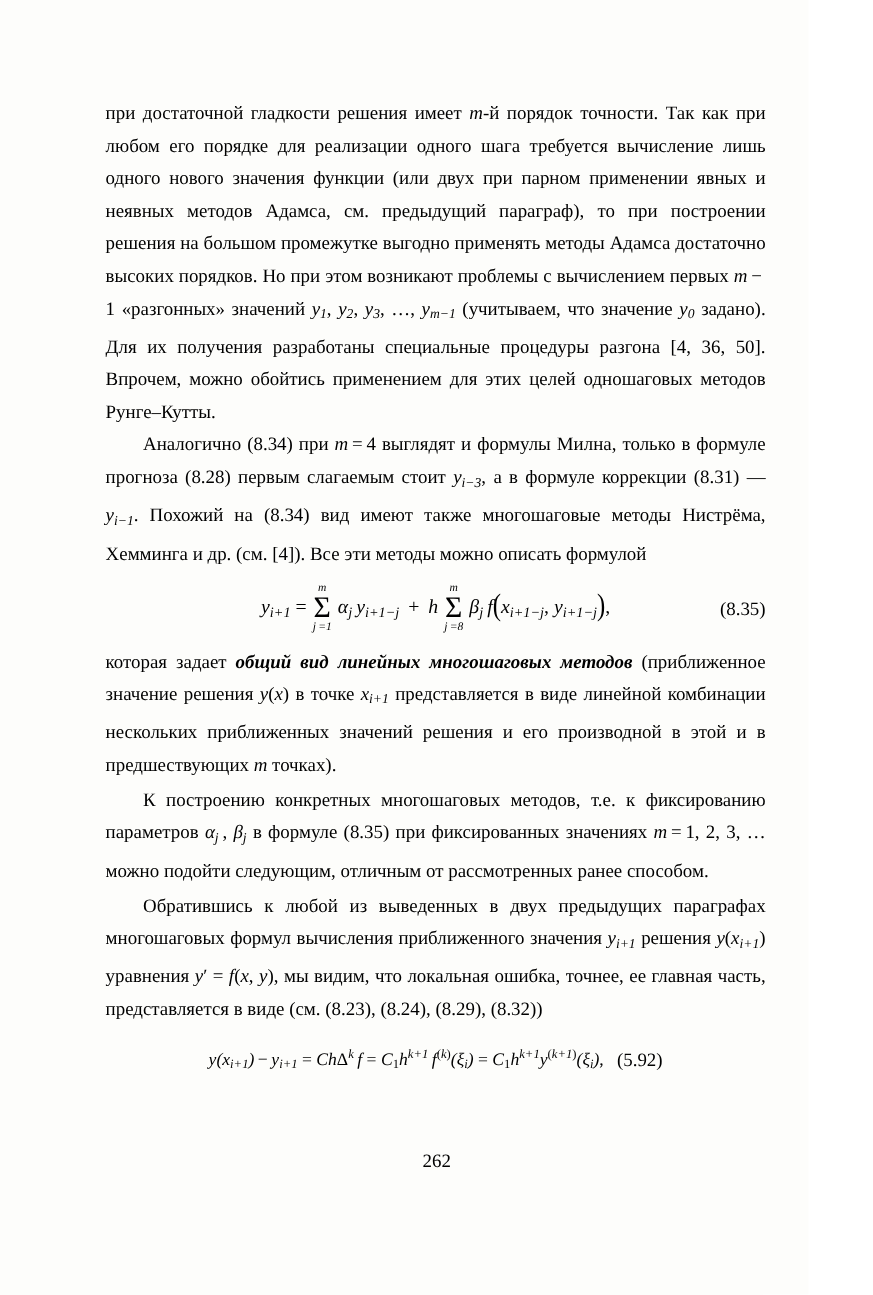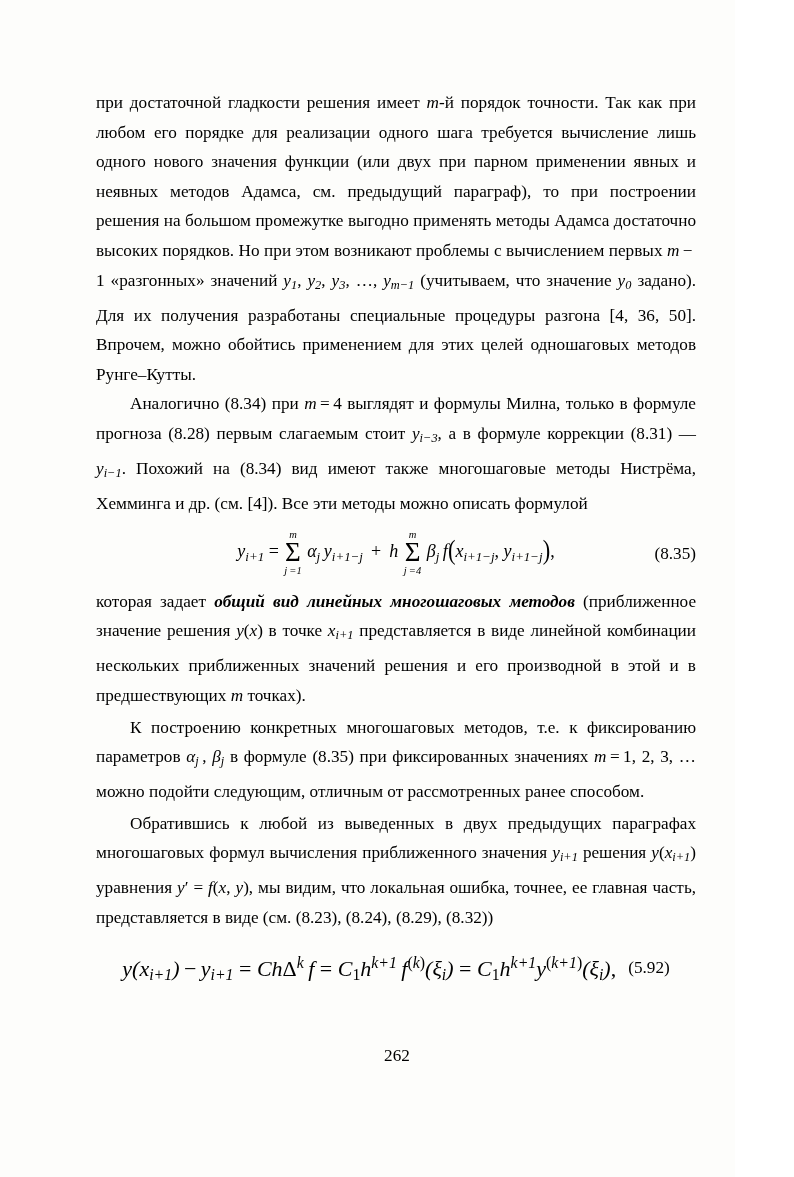--- a/index.html
+++ b/index.html
@@ -132,37 +132,37 @@
           <span class="sumwrap">
               <span class="lim">m</span>
               <span class="sig">Σ</span>
               <span class="lim">j =1</span>
             </span>
           α<sub>j</sub> y<sub>i+1−j</sub>
           <span class="mathup"> + </span> h
           <span class="sumwrap">
               <span class="lim">m</span>
               <span class="sig">Σ</span>
-              <span class="lim">j =4</span>
+              <span class="lim">j =8</span>
             </span>
           β<sub>j</sub> f<span class="big-paren">(</span>x<sub>i+1−j</sub><span class="mathup">,&nbsp;</span>y<sub>i+1−j</sub><span class="big-paren">)</span><span class="mathup">,</span>
         </span>
       </div>
       <span class="eq-num">(8.35)</span>
     </div>
 
     <p>которая задает <span class="bolditalic">общий вид линейных многошаговых методов</span> (приближенное значение решения <span class="math">y</span>(<span class="math">x</span>) в точке <span class="math">x</span><sub><span class="math">i</span>+1</sub> представляется в виде линейной комбинации нескольких приближенных значений решения и его производной в этой и в предшествующих <span class="math">m</span> точках).</p>
 
     <p class="indent" style="margin-top:2px;">К построению конкретных многошаговых методов, т.е. к фиксированию параметров <span class="math">α</span><sub><span class="math">j</span></sub> , <span class="math">β</span><sub><span class="math">j</span></sub> в формуле (8.35) при фиксированных значениях <span class="math">m</span> = 1,&nbsp;2,&nbsp;3,&nbsp;… можно подойти следующим, отличным от рассмотренных ранее способом.</p>
 
     <p class="indent" style="margin-top:2px;">Обратившись к любой из выведенных в двух предыдущих параграфах многошаговых формул вычисления приближенного значения <span class="math">y</span><sub><span class="math">i</span>+1</sub> решения <span class="math">y</span>(<span class="math">x</span><sub><span class="math">i</span>+1</sub>) уравнения <span class="math">y</span>′ = <span class="math">f</span>(<span class="math">x</span>, <span class="math">y</span>), мы видим, что локальная ошибка, точнее, ее главная часть, представляется в виде (см. (8.23), (8.24), (8.29), (8.32))</p>
 
     <div class="eq-block" style="margin-top:20px;">
       <div class="eq-inner">
-        <span class="math" style="font-size:22px;">
+        <span class="math" style="font-size:16px;">
           y(x<sub>i+1</sub>) <span class="mathup">−</span> y<sub>i+1</sub> <span class="mathup">=</span> Ch<span class="mathup">Δ</span><sup>k</sup> f <span class="mathup">=</span> C<sub><span class="mathup">1</span></sub>h<sup>k+1</sup> f<sup><span class="mathup">(</span>k<span class="mathup">)</span></sup>(ξ<sub>i</sub>) <span class="mathup">=</span> C<sub><span class="mathup">1</span></sub>h<sup>k+1</sup>y<sup><span class="mathup">(</span>k+1<span class="mathup">)</span></sup>(ξ<sub>i</sub>)<span class="mathup">,</span>
         </span>
         <span style="display:inline-block;width:12px;"></span>
         <span style="font-size:17.2px;">(5.92)</span>
       </div>
     </div>
 
   </div>
 
   <div class="pnum">262</div>

